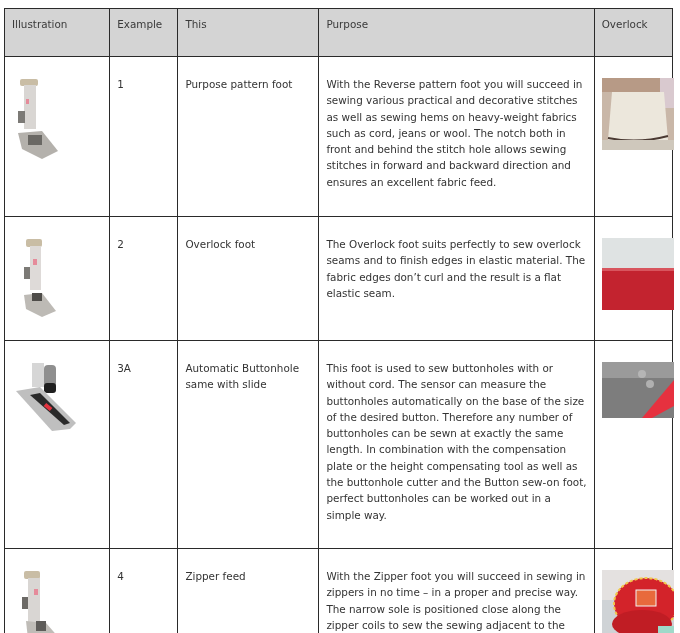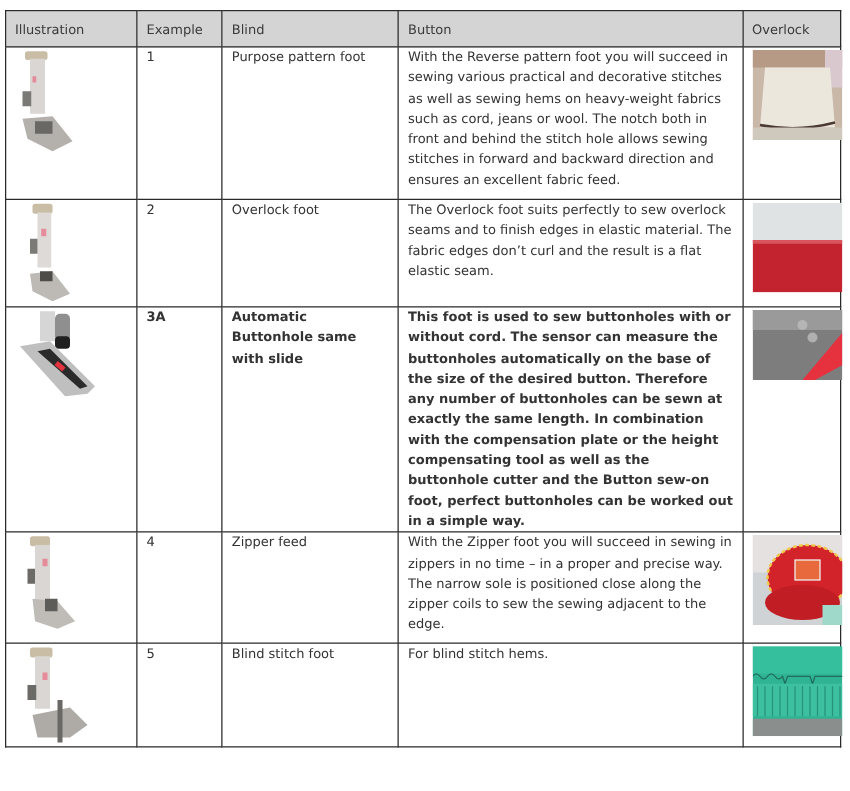--- a/index.html
+++ b/index.html
@@ -4,31 +4,31 @@
 <style>
   html, body { margin:0; padding:0; background:#ffffff; }
   body { width:680px; height:633px; overflow:hidden; font-family:"DejaVu Sans", sans-serif; color:#333; }
   table.feet {
     position:absolute; left:4px; top:8px;
     border-collapse:collapse; table-layout:fixed;
     width:669px; font-size:10.4px; line-height:16.3px;
   }
   table.feet td, table.feet th {
     border:1px solid #2a2a2a; vertical-align:top; text-align:left;
-    padding:0 7px; font-weight:normal;
+    padding:19px 7px; font-weight:normal;
   }
   table.feet th { background:#d4d4d4; height:21px; padding-top:7px; color:#3a3a3a; }
   .col-ill { width:94px; }
   .col-num { width:61px; }
   .col-name { width:126px; }
   .col-pur { width:246px; }
   .col-ex { width:70px; }
   tr.r1 td { height:121px; }
   tr.r2 td { height:85px; }
-  tr.r3 td { height:169px;font-weight:bold; }
+  tr.r3 td { height:169px; }
   tr.r4 td { height:88px; }
   tr.r5 td { height:82px; }
   .foot-svg { display:block; margin-top:1px; }
   .ex { width:72px; height:72px; margin-top:2px; margin-left:0px; overflow:hidden; }
   .ex svg { display:block; }
 </style>
 </head>
 <body>
 
 <table class="feet">
@@ -36,22 +36,22 @@
     <col class="col-ill">
       <col class="col-num">
       <col class="col-name">
       <col class="col-pur">
       <col class="col-ex">
   </colgroup>
   <thead>
     <tr>
       <th>Illustration</th>
       <th>Example</th>
-      <th>Blind</th>
-      <th>Button</th>
+      <th>This</th>
+      <th>Purpose</th>
       <th>Overlock</th>
     </tr>
   </thead>
   <tbody>
 
     <tr class="r1">
       <td>
         <svg class="foot-svg" width="50" height="85" viewBox="0 0 50 85">
           <rect x="8" y="2" width="18" height="7" rx="2" fill="#c9bda5"></rect>
           <rect x="12" y="8" width="12" height="44" fill="#d9d6d3"></rect>

